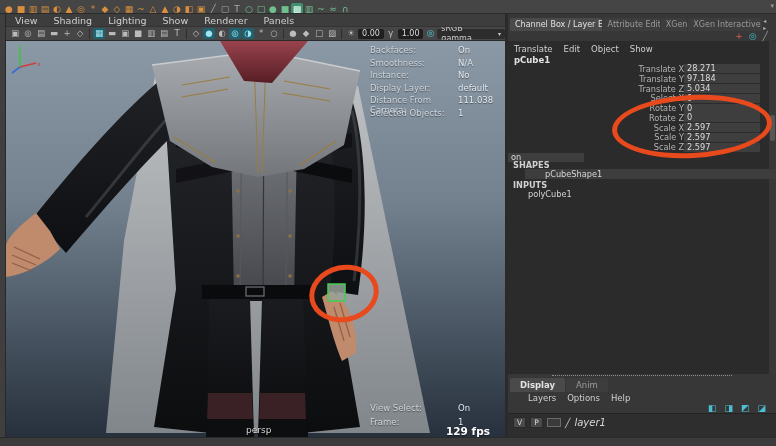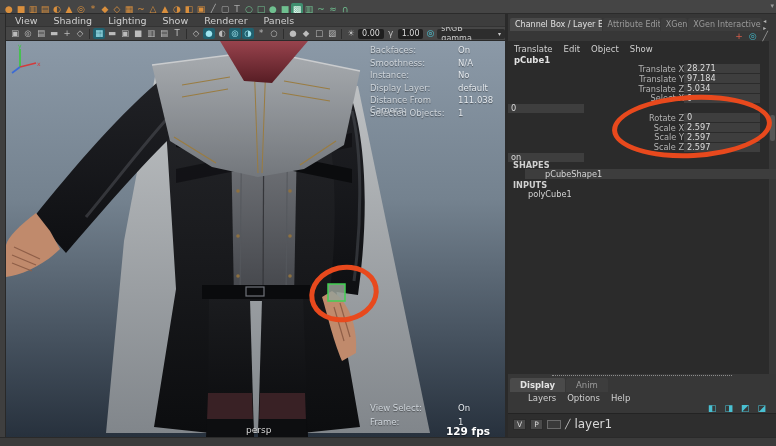--- a/index.html
+++ b/index.html
@@ -102,21 +102,21 @@
   .le-menus { position:absolute; left:20px; top:379px; display:flex; gap:11px; font-size:8.5px; color:#cfcfcf; }
   .le-icons { position:absolute; right:10px; top:389px; display:flex; gap:8px; }
   .le-icons .ico { font-size:9px; }
   .le-list { position:absolute; left:0; top:399px; width:268px; height:24px; background:#2e2e2e;
              border-top:1px solid #232323; }
   .le-row { position:absolute; left:5px; top:3px; display:flex; align-items:center; gap:4px; }
   .le-box { width:13px; height:11px; background:#4a4a4a; border:1px solid #2a2a2a; color:#dddddd;
             font-size:7.5px; line-height:9px; text-align:center; }
   .le-swatch { width:14px; height:9px; background:#3a3a3a; border:1px solid #6a6a6a; }
   .le-slash { color:#cccccc; font-size:9px; }
-  .le-name { font-size:12px; color:#d8d8d8; }
+  .le-name { font-size:10px; color:#d8d8d8;font-style:italic; }
 
   .axis-ind { left:50px; top:358px; }
 </style>
 </head>
 <body>
 
 <div class="stage">
 
   <div class="abs shelf">
     <span><span class="ico" style="color: rgb(217, 143, 61);">●</span><span class="ico" style="color: rgb(217, 143, 61);">■</span><span class="ico" style="color: rgb(217, 143, 61);">▥</span><span class="ico" style="color: rgb(217, 143, 61);">▤</span><span class="ico" style="color: rgb(217, 143, 61);">◐</span><span class="ico" style="color: rgb(217, 143, 61);">▲</span><span class="ico" style="color: rgb(217, 143, 61);">◎</span><span class="ico" style="color: rgb(217, 143, 61);">*</span><span class="ico" style="color: rgb(217, 143, 61);">◆</span><span class="ico" style="color: rgb(217, 143, 61);">◇</span><span class="ico" style="color: rgb(217, 143, 61);">▦</span><span class="ico" style="color: rgb(217, 143, 61);">~</span><span class="ico" style="color: rgb(217, 143, 61);">△</span><span class="ico" style="color: rgb(217, 143, 61);">▲</span><span class="ico" style="color: rgb(217, 143, 61);">◑</span><span class="ico" style="color: rgb(217, 143, 61);">◧</span><span class="ico" style="color: rgb(217, 143, 61);">▣</span><span class="ico" style="color: rgb(169, 169, 169);">╱</span><span class="ico" style="color: rgb(169, 169, 169);">▢</span><span class="ico" style="color: rgb(169, 169, 169);">T</span><span class="ico" style="color: rgb(111, 191, 143);">○</span><span class="ico" style="color: rgb(111, 191, 143);">□</span><span class="ico" style="color: rgb(111, 191, 143);">●</span><span class="ico" style="color: rgb(111, 191, 143);">■</span><span class="ico" style="color: rgb(234, 255, 245); background: rgb(63, 143, 111);">▩</span><span class="ico" style="color: rgb(111, 191, 143);">▥</span><span class="ico" style="color: rgb(111, 191, 143);">~</span><span class="ico" style="color: rgb(111, 191, 143);">≈</span><span class="ico" style="color: rgb(111, 191, 143);">∩</span></span>
@@ -350,20 +350,21 @@
     <span class="ch-label">Translate Z</span>
     <span class="ch-value">5.034</span>
   </div>
 
   <div class="ch-row">
     <span class="ch-label">Select X</span>
     <span class="ch-value">0</span>
   </div>
 
   <div class="ch-row">
+    <span class="ch-label">Rotate Y</span>
     <span class="ch-value">0</span>
   </div>
 
   <div class="ch-row">
     <span class="ch-label">Rotate Z</span>
     <span class="ch-value">0</span>
   </div>
 
   <div class="ch-row">
     <span class="ch-label">Scale X</span>

